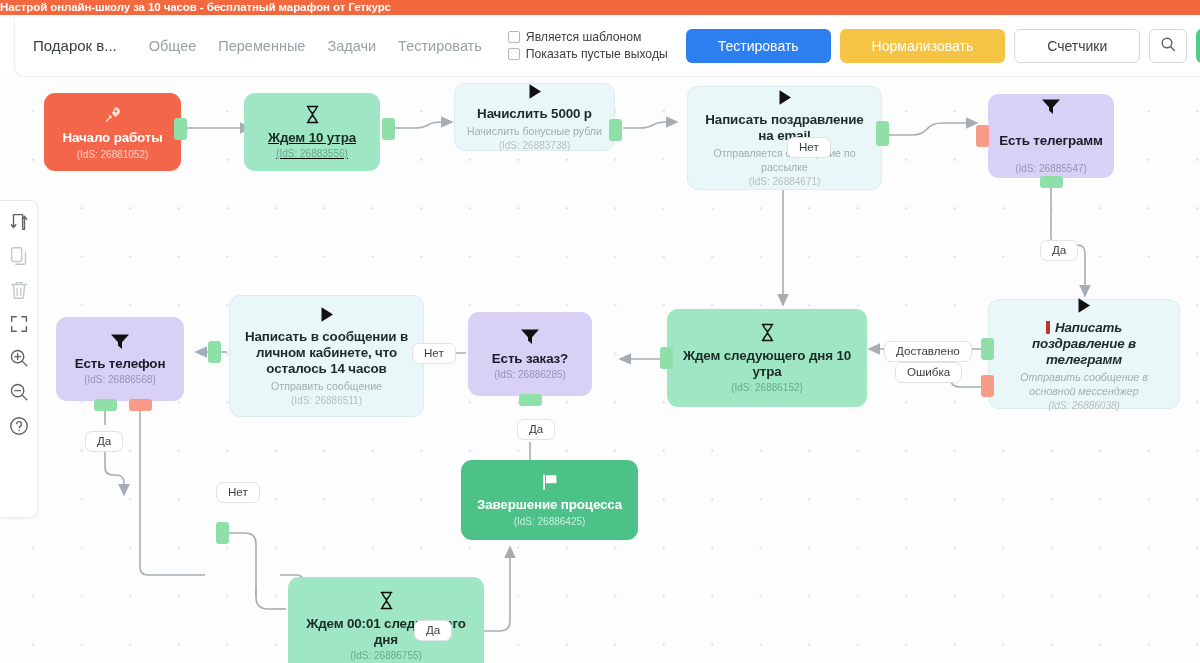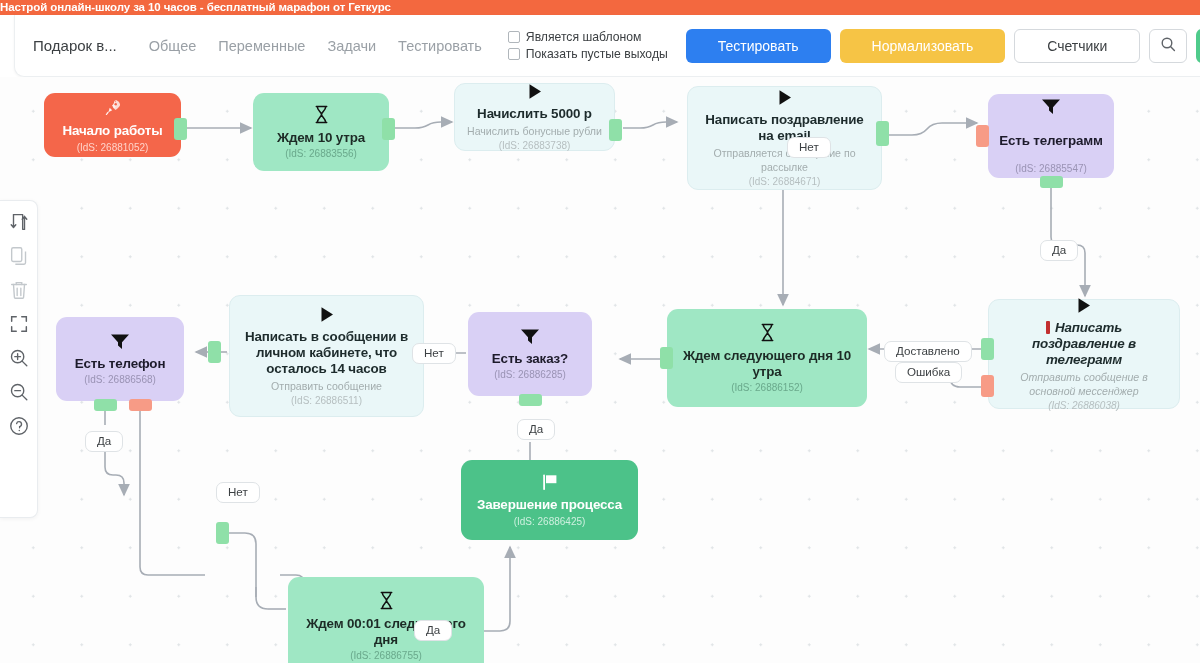--- a/index.html
+++ b/index.html
@@ -252,36 +252,36 @@
         <path d="M268,532 L286,532"></path>
 
         <path d="M305,505 L305,525 L305,500" stroke="none"></path>
         <path d="M304,510 L304,525" marker-end="url(#ah)"></path>
 
         <path d="M478,554 L500,554 Q510,554 510,544 L510,470" marker-end="url(#ah)"></path>
 
       </g>
     </svg>
 
-    <div class="node n-red" style="left:44px; top:16px; width:137px; height:64px;">
+    <div class="node n-red" style="left:44px; top:16px; width:137px; height:78px;">
       <div class="nicon">
         <svg width="20" height="20" viewBox="0 0 24 24" fill="#ffffff" opacity="0.9">
           <path d="M14.5 3.5c3 0 6 3 6 6 0 1-2.5 4-5.5 6.2l-3.1-3.1C14.1 9.6 17 7 14.5 3.5z" opacity="0.85"></path>
           <path d="M13.8 4.2c2.6 2.6 2.6 6.6 0 9.2l-3-3c2.6-2.6 2.6-3.6 3-6.2z"></path>
           <circle cx="15.2" cy="8.8" r="1.5" fill="#f4664a"></circle>
           <path d="M8 13l3 3-4.5 2.2z"></path>
           <path d="M5 19.5l1.3-1.3M4 21l1.6-1.6" stroke="#fff" stroke-width="1.3" stroke-linecap="round"></path>
         </svg>
       </div>
       <div class="ntitle">Начало работы</div>
       <div class="nid">(IdS: 26881052)</div>
     </div>
     <div class="port port-g" style="left:174px; top:41px; width:13px; height:22px;"></div>
 
-    <div class="node n-green" style="left:253px; top:16px; width:136px; height:78px;">
+    <div class="node n-green" style="left:244px; top:16px; width:136px; height:78px;text-decoration:underline;">
       <div class="nicon">
         <svg width="17" height="19" viewBox="0 0 18 20" fill="none" stroke="#111" stroke-width="1.6">
           <path d="M3.5 1.5h11M3.5 18.5h11" stroke-linecap="round"></path>
           <path d="M4.5 1.5c0 4 4.5 6 4.5 8.5S4.5 14.5 4.5 18.5M13.5 1.5c0 4-4.5 6-4.5 8.5s4.5 4.5 4.5 8.5"></path>
         </svg>
       </div>
       <div class="ntitle">Ждем 10 утра</div>
       <div class="nid">(IdS: 26883556)</div>
     </div>
     <div class="port port-g" style="left:382px; top:41px; width:13px; height:22px;"></div>

